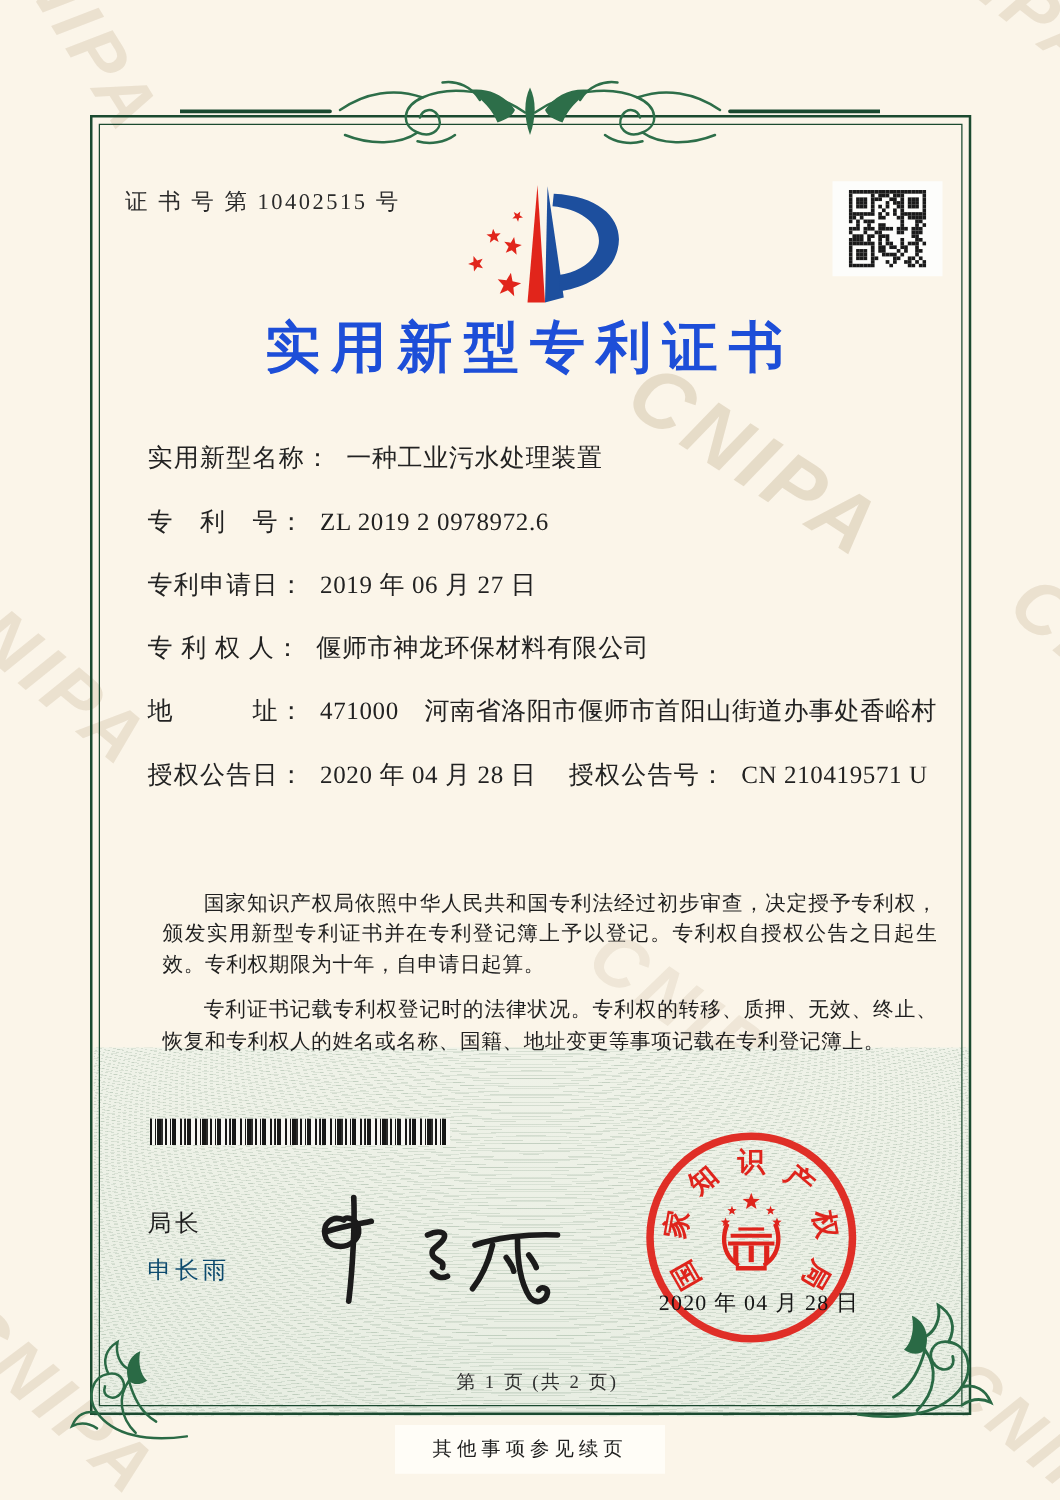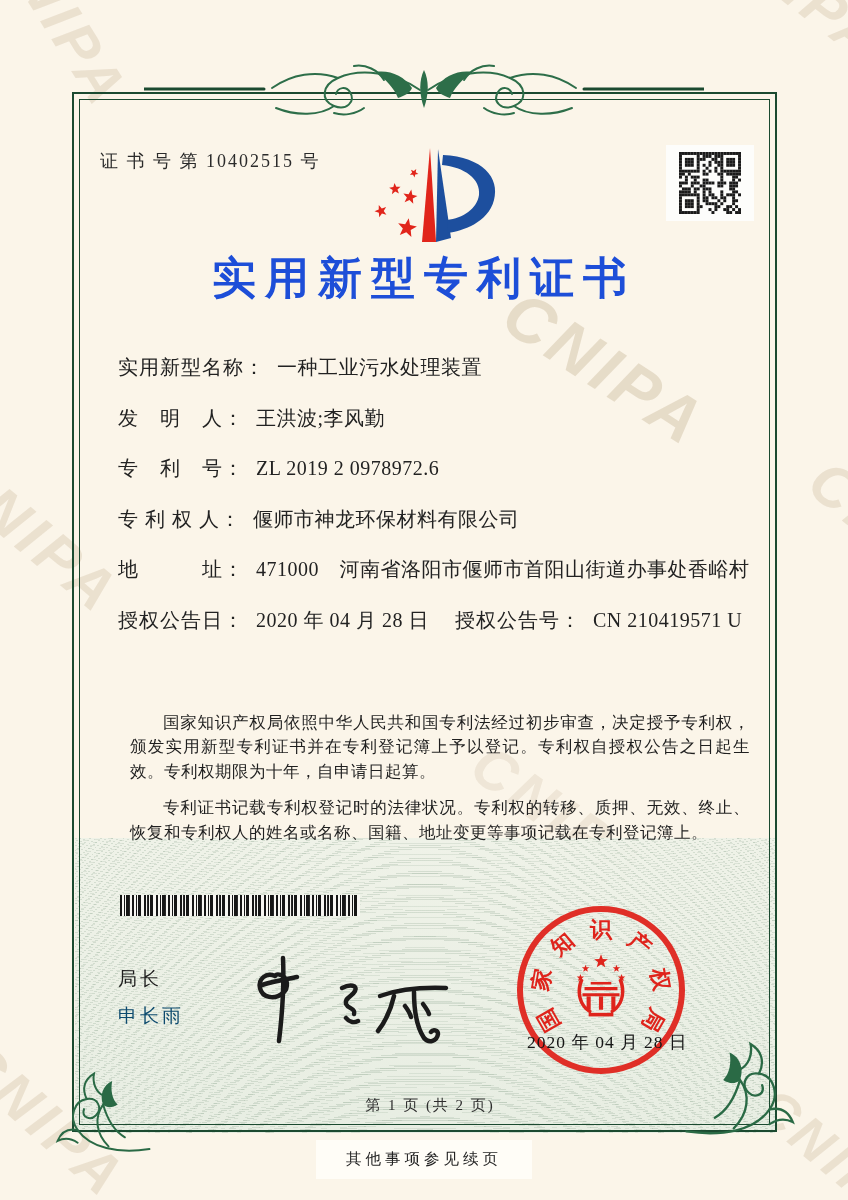--- a/index.html
+++ b/index.html
@@ -410,24 +410,24 @@
       </svg>
   </div>
 
   <div class="title">实用新型专利证书</div>
 
   <div class="fields">
     <div class="row">
       <span class="flabel">实用新型名称：</span><span class="fvalue">一种工业污水处理装置</span>
     </div>
     <div class="row">
-      <span class="flabel">发　明　人：</span><span class="fvalue">王洪波;李风勤</span>
+      <span class="flabel">专　利　号：</span><span class="fvalue">ZL 2019 2 0978972.6</span>
     </div>
     <div class="row">
-      <span class="flabel">专　利　号：</span><span class="fvalue">ZL 2019 2 0978972.6</span>
+      <span class="flabel">专利申请日：</span><span class="fvalue">2019 年 06 月 27 日</span>
     </div>
     <div class="row">
       <span class="flabel">专 利 权 人：</span><span class="fvalue">偃师市神龙环保材料有限公司</span>
     </div>
     <div class="row">
       <span class="flabel">地　　　址：</span><span class="fvalue">471000　河南省洛阳市偃师市首阳山街道办事处香峪村</span>
     </div>
     <div class="row">
       <span class="flabel">授权公告日：</span><span class="fvalue">2020 年 04 月 28 日</span>
       <span class="pair2">

